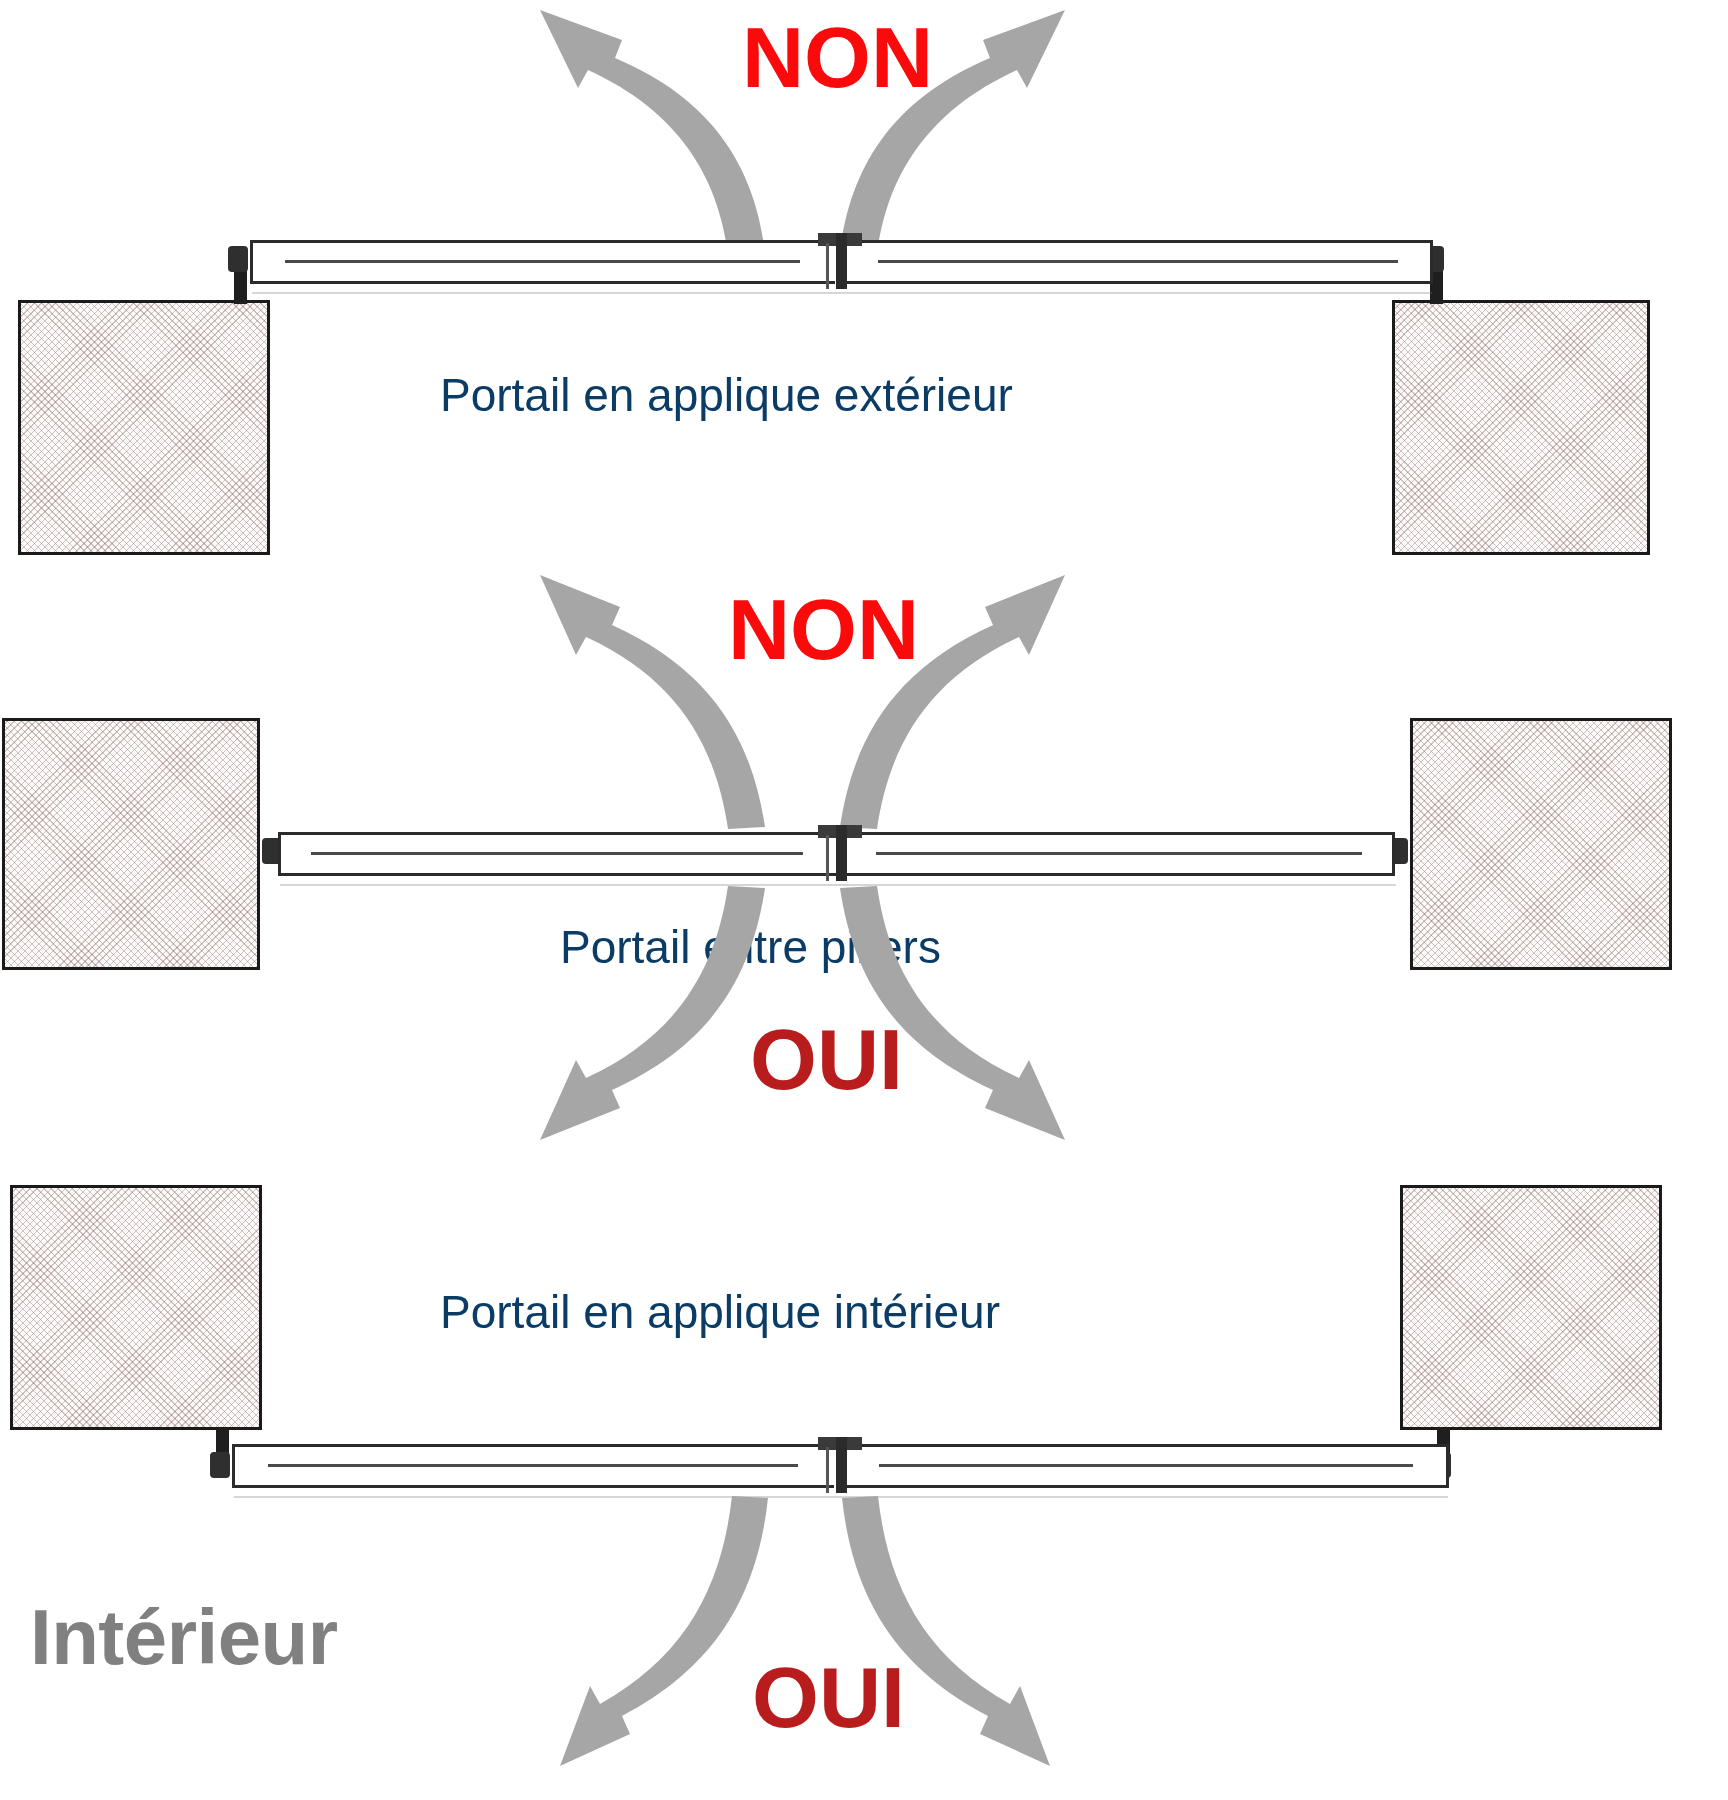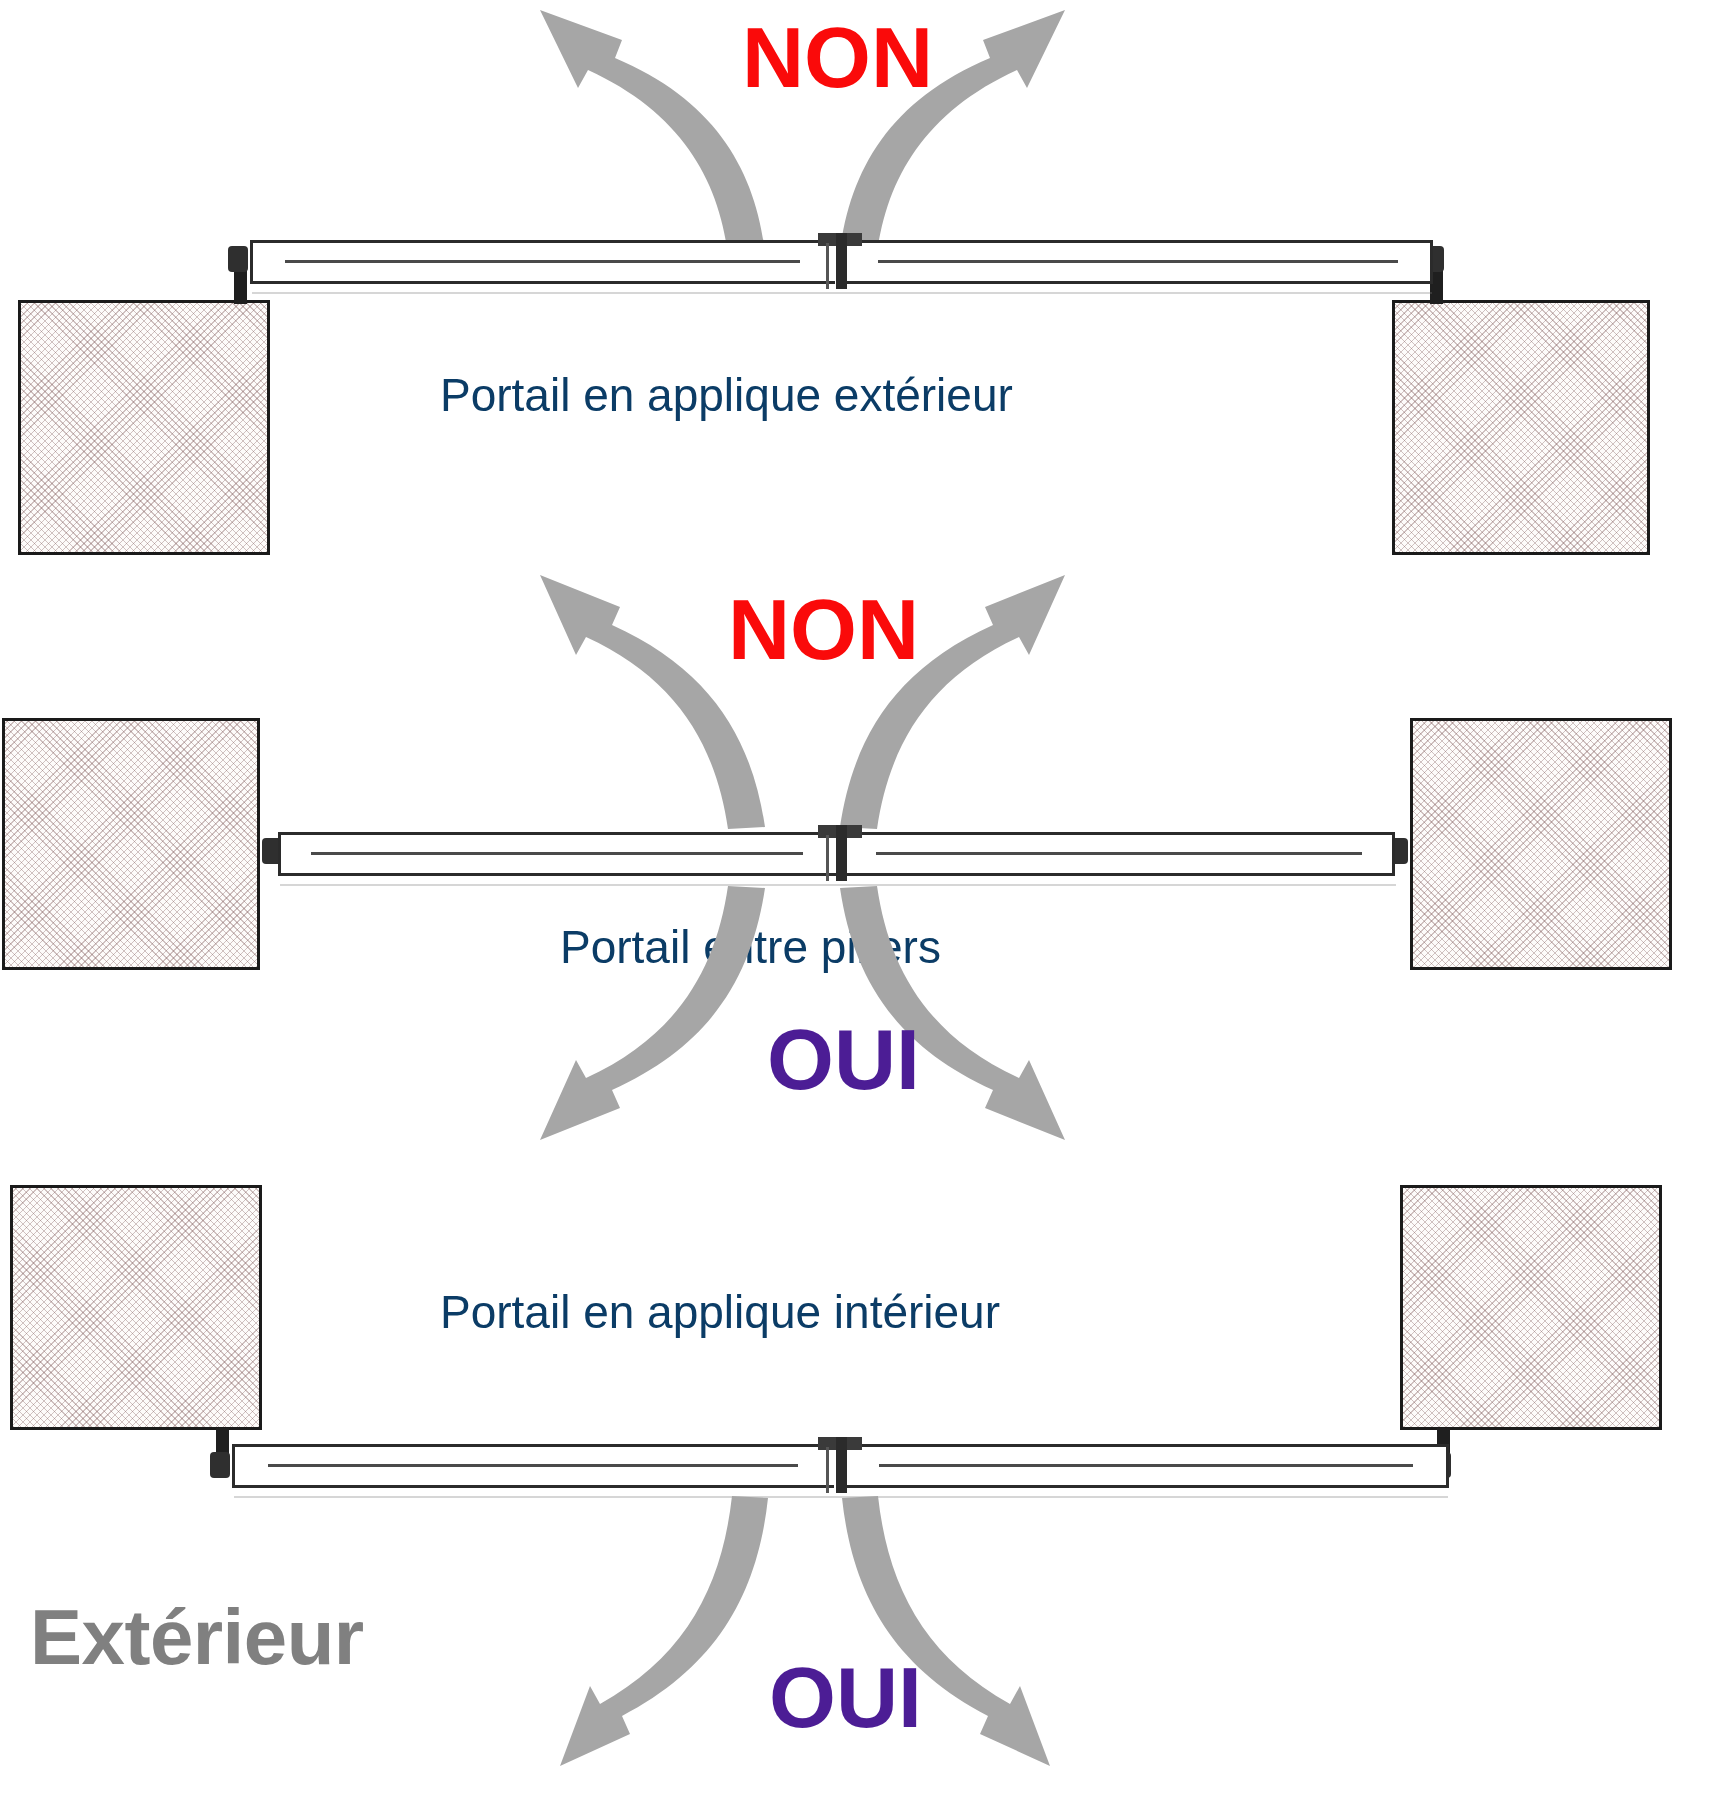--- a/index.html
+++ b/index.html
@@ -31,21 +31,21 @@
   
   .verdict {
     position: absolute;
     font-weight: bold;
     font-size: 86px;
     white-space: nowrap;
     letter-spacing: 0px;
     text-align: center;
   }
   .verdict.non { color: #fa0a0a; }
-  .verdict.oui { color: #4c1d95; margin-left: 17px; }
+  .verdict.oui { color: #b91c1c; }
 
   #verdict-non-top    { left: 742px; top: 8px; }
   #verdict-non-mid    { left: 728px; top: 580px; }
   #verdict-oui-mid    { left: 750px; top: 1010px; }
   #verdict-oui-bottom { left: 752px; top: 1648px; }
 
   
   .caption {
     position: absolute;
     font-weight: normal;
@@ -149,21 +149,21 @@
     pointer-events: none;
   }
   .arrow-path { fill: #a6a6a6; }
 </style>
 </head>
 <body>
 
 <div id="page">
 
 
-  <div class="corner-label" id="label-interieur">Extérieur</div>
+  <div class="corner-label" id="label-interieur">Intérieur</div>
 
   <svg class="arrow-svg" id="arrows-top" style="left:540px; top:0px;" width="560" height="260">
     <path class="arrow-path" d="
       M 225 252
       C 215 170, 175 100, 75 58
       L 82 40
       L 0 10
       L 38 88
       L 48 70
       C 140 112, 178 178, 188 254

